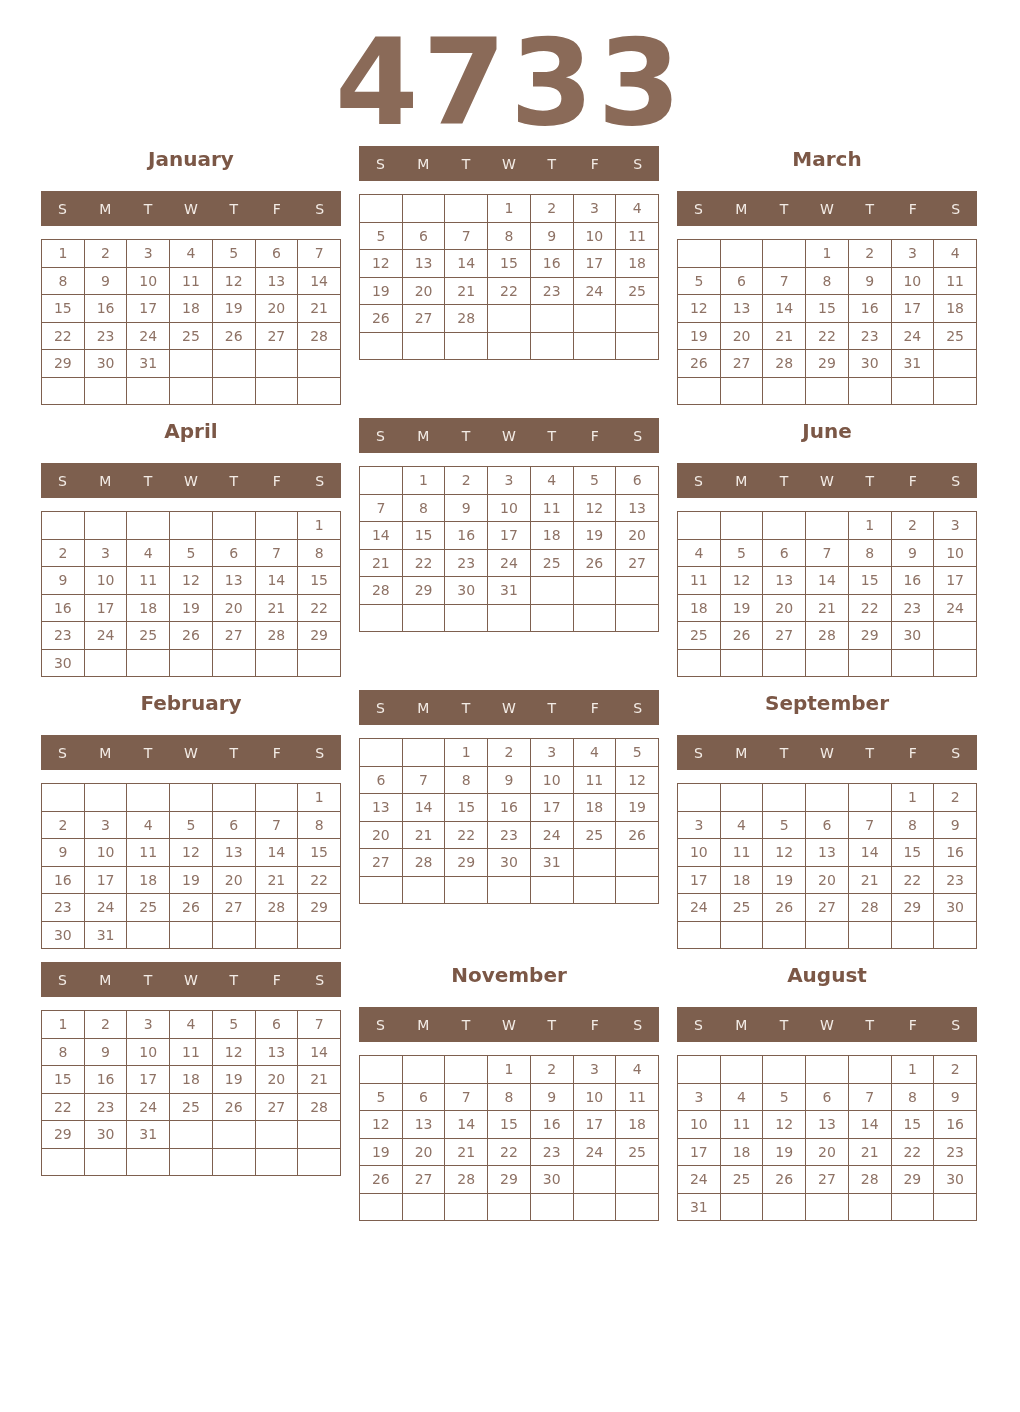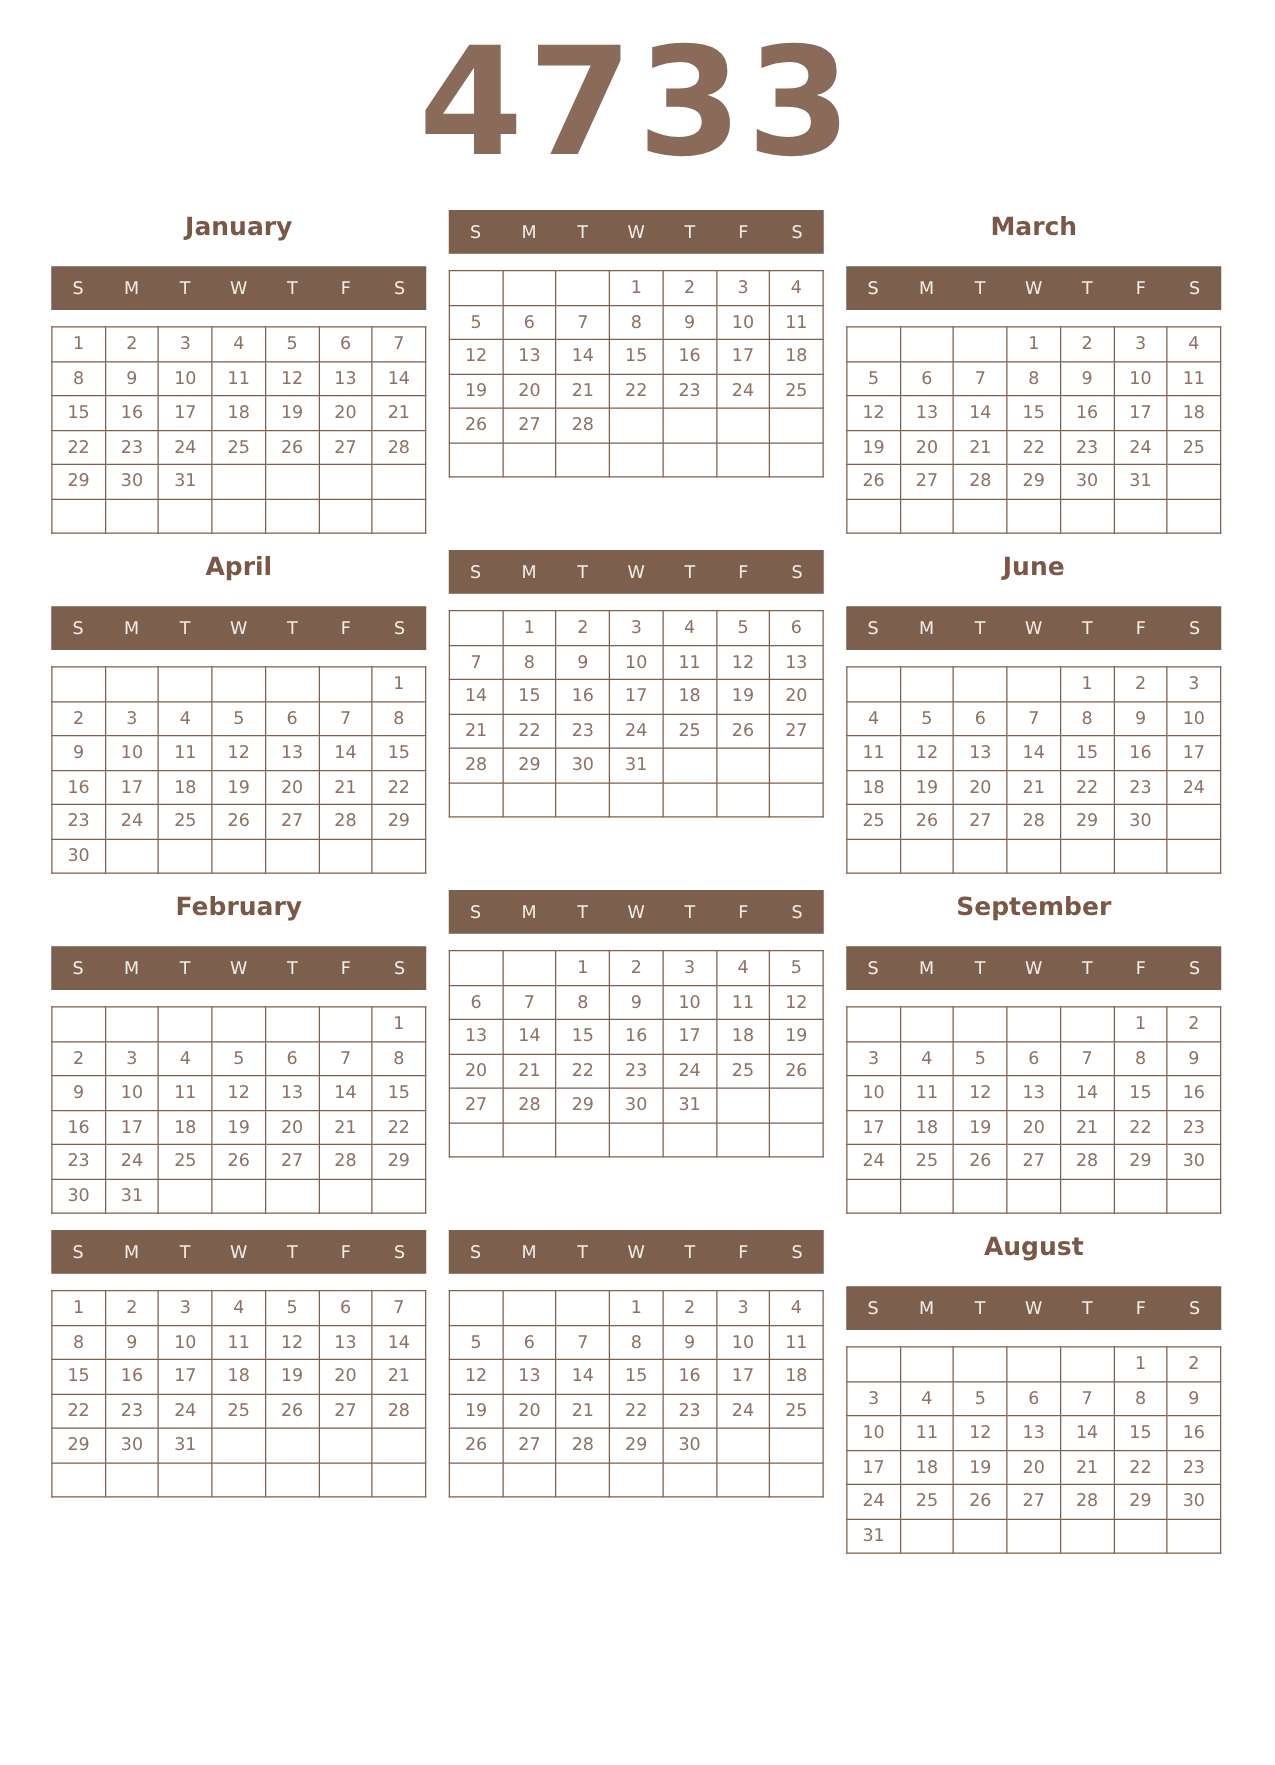--- a/index.html
+++ b/index.html
@@ -31,21 +31,20 @@
     color: var(--year-color);
     margin-top: 20px;
   }
   .months {
     display: grid;
     grid-template-columns: repeat(3, 300px);
     column-gap: 18px;
     row-gap: 13px;
     padding-left: 41px;
     padding-right: 43px;
-    margin-top: 22px;
   }
   .month {
     width: 300px;
   }
   .month-title {
     margin: 0 0 19px 0;
     font-size: 20px;
     font-weight: 700;
     text-align: center;
     color: var(--title-color);
@@ -788,20 +787,21 @@
               <td></td>
               <td></td>
               <td></td>
               <td></td>
             </tr>
           </tbody>
     </table>
   </section>
 
   <section class="month">
+    <h2 class="month-title">November</h2>
     <div class="weekday-bar">
           <span class="weekday">S</span>
           <span class="weekday">M</span>
           <span class="weekday">T</span>
           <span class="weekday">W</span>
           <span class="weekday">T</span>
           <span class="weekday">F</span>
           <span class="weekday">S</span>
         </div>
     <table class="days">

